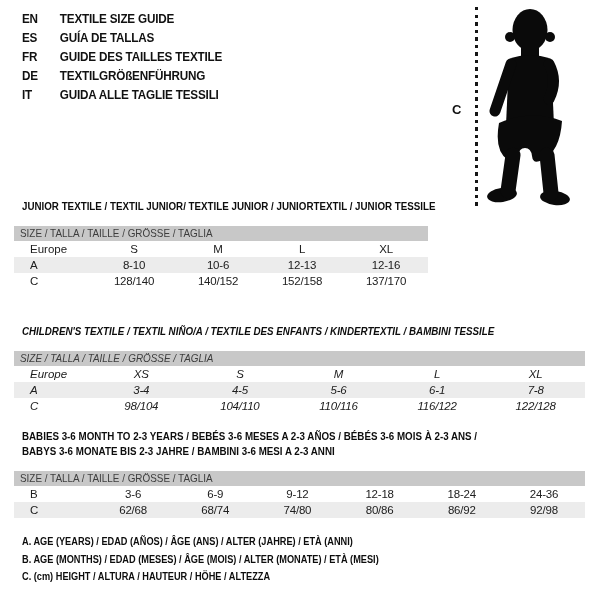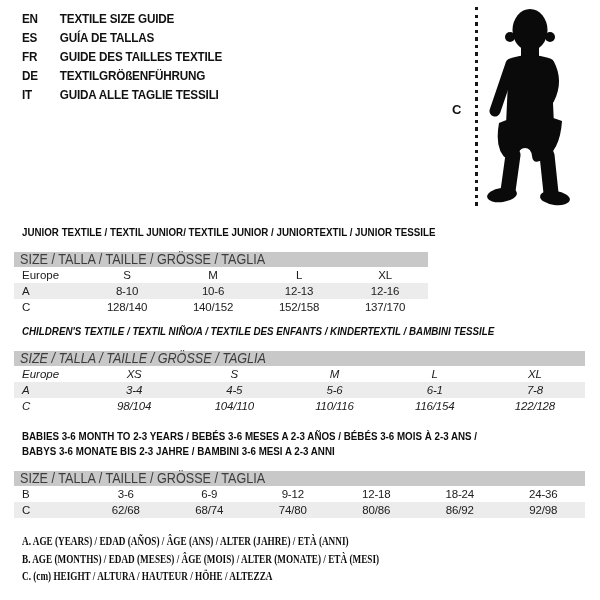--- a/index.html
+++ b/index.html
@@ -17,38 +17,38 @@
   .lang-code{width:42px;flex:none;}
   
   .figure-line{
     position:absolute;left:475px;top:7px;width:3px;height:200px;
     background:repeating-linear-gradient(to bottom,#161616 0 3.5px,transparent 3.5px 7.5px);
   }
   .figure-c{position:absolute;left:452px;top:102px;font-weight:bold;font-size:13px;color:#111;}
   .baby-svg{position:absolute;left:485px;top:7px;}
   
   .section{position:absolute;left:14px;}
-  .s1{top:225px;width:414px;}
+  .s1{top:199px;width:414px;}
   .s2{top:324px;width:571px;font-style:italic;}
   .s3{top:429px;width:571px;}
   .t-title{
     font-size:11.5px;font-weight:bold;line-height:15px;margin:0 0 12px 8px;
     white-space:nowrap;transform:scaleX(0.85);transform-origin:left top;color:#0d0d0d;
   }
   .size-bar{
     height:15px;background:#c8c8c8;color:#3c3c3c;
-    font-size:14px;line-height:15px;padding-left:6px;white-space:nowrap;
+    font-size:11px;line-height:15px;padding-left:6px;white-space:nowrap;
   }
   .size-bar span{display:inline-block;transform:scaleX(0.9);transform-origin:left center;}
   .trow{display:flex;height:16px;align-items:center;font-size:11.5px;color:#202020;}
   .trow.shaded{background:#ececec;}
-  .tlabel{width:62px;flex:none;padding-left:8px;}
+  .tlabel{width:62px;flex:none;padding-left:8px;margin-left:8px;}
   .tcell{flex:1;text-align:center;letter-spacing:-0.2px;}
   
-  .legend{position:absolute;left:22px;top:533px;color:#0d0d0d;font-family:Liberation Serif, serif;}
+  .legend{position:absolute;left:22px;top:533px;color:#0d0d0d;}
   .legend-line{
     font-size:11.5px;font-weight:bold;line-height:17.5px;white-space:nowrap;
     transform:scaleX(0.8);transform-origin:left center;
   }
 </style>
 </head>
 <body>
 
 <div class="page">
 
@@ -148,21 +148,21 @@
           <span class="tcell">4-5</span>
           <span class="tcell">5-6</span>
           <span class="tcell">6-1</span>
           <span class="tcell">7-8</span>
         </div>
         <div class="trow">
           <span class="tlabel">C</span>
           <span class="tcell">98/104</span>
           <span class="tcell">104/110</span>
           <span class="tcell">110/116</span>
-          <span class="tcell">116/154</span>
+          <span class="tcell">116/122</span>
           <span class="tcell">122/128</span>
         </div>
       </div>
   </div>
 
   <div class="section s3">
     <div class="t-title">BABIES 3-6 MONTH TO 2-3 YEARS / BEBÉS 3-6 MESES A 2-3 AÑOS / BÉBÉS 3-6 MOIS À 2-3 ANS /</div>
     <div class="t-title" style="margin-top:-12px;">BABYS 3-6 MONATE BIS 2-3 JAHRE / BAMBINI 3-6 MESI A 2-3 ANNI</div>
     <div class="size-bar">
       <span>SIZE / TALLA / TAILLE / GRÖSSE / TAGLIA</span>

